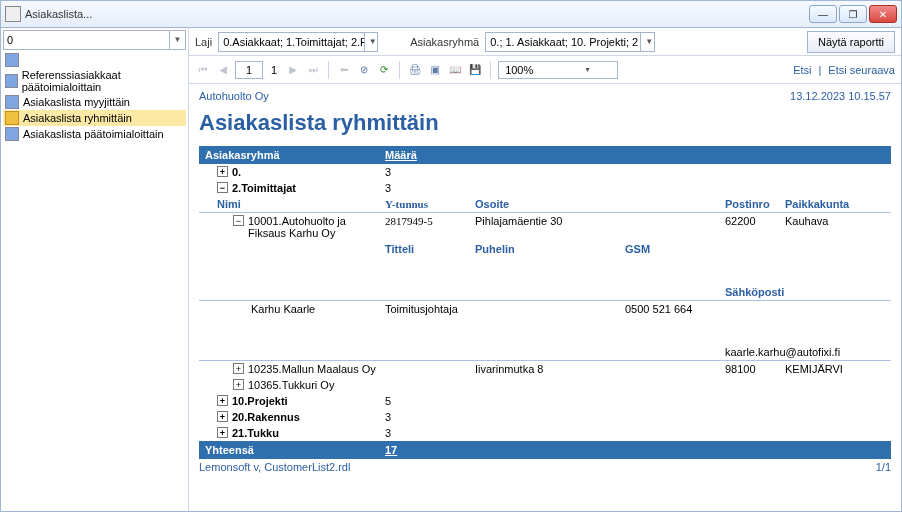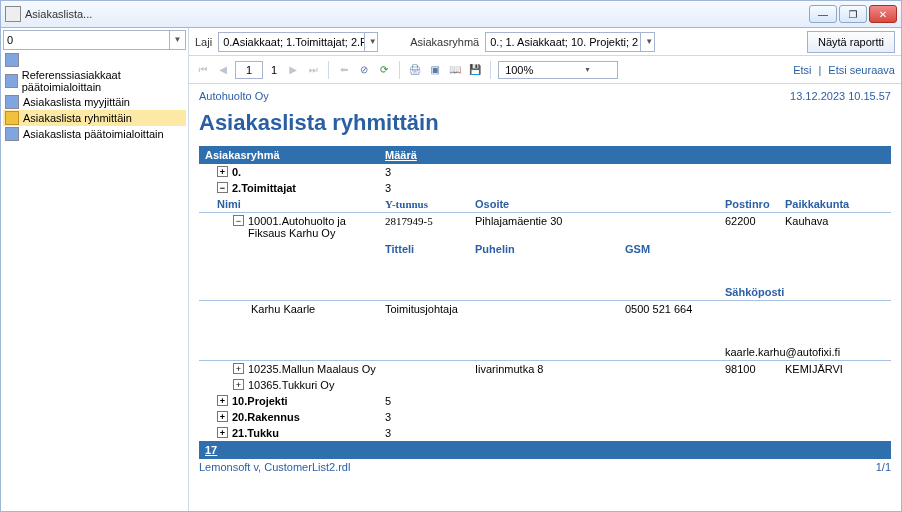--- a/index.html
+++ b/index.html
@@ -259,20 +259,21 @@
       </div>
       <div class="row">
         <span class="c-name indent1 bold">
             <span class="plus">+</span>
             <span>21.Tukku</span>
           </span>
         <span class="c-maara">3</span>
       </div>
 
       <div class="band">
+        <span class="c1">Yhteensä</span>
         <span class="c2">17</span>
       </div>
 
       <div class="rp-footer">
         <span>Lemonsoft v, CustomerList2.rdl</span>
         <span>1/1</span>
       </div>
     </div>
   </div>
 </div>

